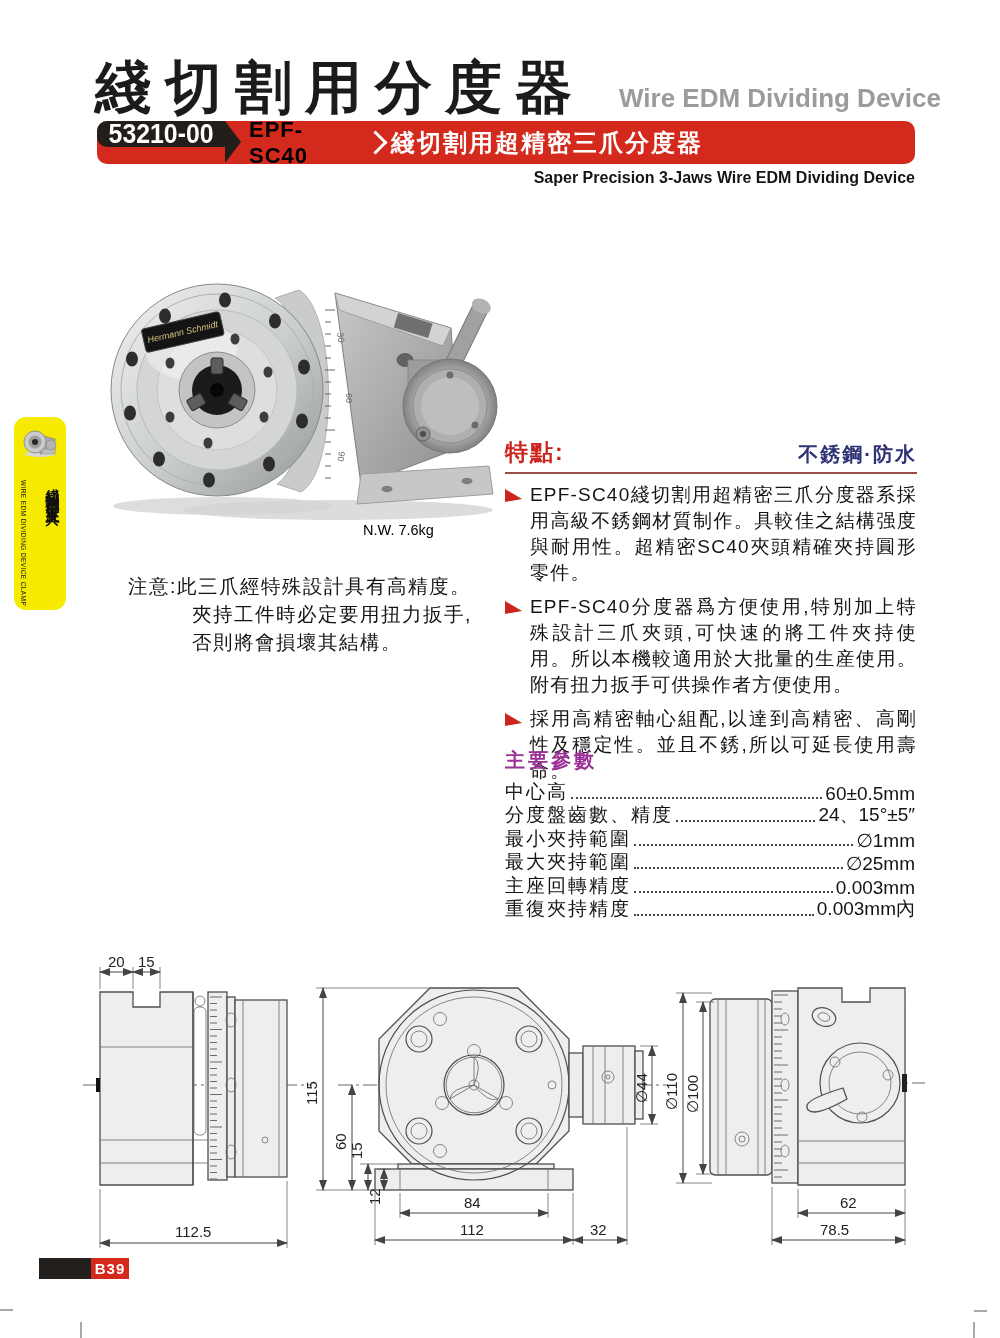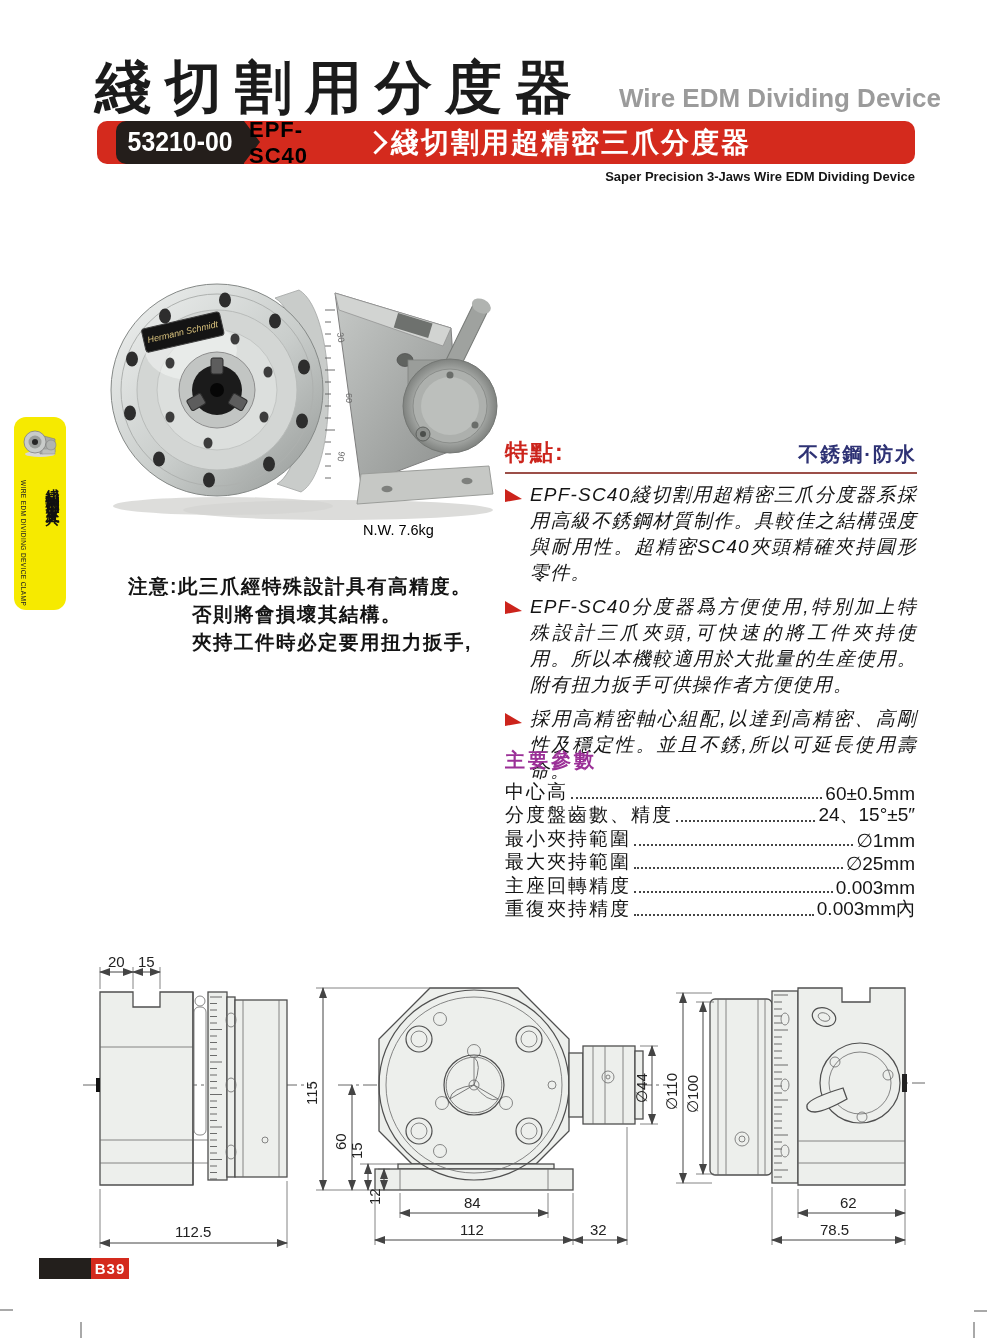--- a/index.html
+++ b/index.html
@@ -4,46 +4,46 @@
 <style>
   html,body{margin:0;padding:0;background:#fff;}
   body{font-family:"Liberation Sans","DejaVu Sans",sans-serif;}
   #page{position:relative;width:1000px;height:1338px;background:#fff;overflow:hidden;}
 
   
   .title{position:absolute;left:95px;top:50px;display:flex;align-items:baseline;white-space:nowrap;gap:32px;}
   .title-zh{font-size:57px;font-weight:bold;color:#1b1b1b;letter-spacing:13px;}
   .title-en{font-size:26px;font-weight:bold;color:#9b9b9b;margin-left:2px;}
   .banner{position:absolute;left:97px;top:121px;width:818px;height:43px;background:#d42a1d;border-radius:10px;}
-  .pill{position:absolute;left:0;top:0;width:128px;height:43px;background:#241e1b;border-radius:10px 0 0 10px;display:flex;align-items:center;justify-content:center;margin-left:19px;}
+  .pill{position:absolute;left:0;top:0;width:128px;height:26px;background:#241e1b;border-radius:10px 0 0 10px;display:flex;align-items:center;justify-content:center;}
   .pill::after{content:"";position:absolute;left:128px;top:0;width:0;height:0;border-left:16px solid #241e1b;border-top:21.5px solid transparent;border-bottom:21.5px solid transparent;}
   .pill span{color:#fff;font-size:27px;font-weight:bold;transform:scaleX(.92);}
   .model{position:absolute;left:152px;top:0;height:43px;width:108px;display:flex;align-items:center;justify-content:center;color:#000000;font-weight:bold;font-size:22px;letter-spacing:1px;}
   .chev{position:absolute;left:270px;top:13px;width:14px;height:14px;border-top:3.5px solid #fff;border-right:3.5px solid #fff;transform:rotate(45deg);}
-  .banner-zh{position:absolute;left:294px;top:0;height:43px;display:flex;align-items:center;color:#fff;font-size:28px;font-weight:bold;letter-spacing:2px;text-align:center;}
-  .subtitle{position:absolute;right:85px;top:169px;font-size:13px;font-weight:bold;color:#151515;margin-left:28px;}
+  .banner-zh{position:absolute;left:294px;top:0;height:43px;display:flex;align-items:center;color:#fff;font-size:24px;font-weight:bold;letter-spacing:2px;text-align:center;}
+  .subtitle{position:absolute;right:85px;top:169px;font-size:16px;font-weight:bold;color:#151515;margin-left:28px;}
 
   
   .side-tab{position:absolute;left:14px;top:417px;width:52px;height:193px;background:#f6ea00;border-radius:12px;}
   .tab-thumb{position:absolute;left:8px;top:8px;}
   .tab-zh{position:absolute;right:4px;top:60px;writing-mode:vertical-rl;font-size:14px;font-weight:bold;letter-spacing:3px;color:#111;}
   .tab-en{position:absolute;left:6px;top:63px;writing-mode:vertical-rl;font-size:6.5px;color:#222;letter-spacing:.4px;}
 
   
   .photo{position:absolute;left:103px;top:238px;}
   .nw{position:absolute;left:363px;top:522px;font-size:14.5px;color:#000000;}
-  .note{position:absolute;left:128px;top:572px;font-size:19.5px;line-height:28px;color:#141414;letter-spacing:1.5px;font-weight:700;}
+  .note{position:absolute;left:128px;top:572px;font-size:19.5px;line-height:28px;color:#141414;letter-spacing:1.5px;font-weight:400;}
   .note-indent{padding-left:64px;}
 
   
   .features{position:absolute;left:505px;top:437px;width:412px;}
   .f-head{display:flex;align-items:flex-end;border-bottom:2px solid #9c4f49;padding-bottom:4px;}
   .f-title{color:#cc241c;font-size:23px;font-weight:bold;letter-spacing:2px;}
   .f-tag{margin-left:auto;color:#2e3274;font-size:20px;font-weight:bold;letter-spacing:2px;}
-  .f-item{display:flex;margin-top:8px;font-style:italic;}
+  .f-item{display:flex;margin-top:8px;}
   .f-bullet{width:17px;height:14px;margin:6px 8px 0 0;background:#cc241c;clip-path:polygon(0 8%,100% 78%,0 100%);flex:none;}
   .f-text{font-size:19px;line-height:26px;color:#141414;letter-spacing:1.2px;text-align:justify;}
 
   
   .specs{position:absolute;left:505px;top:747px;width:410px;}
   .s-head{color:#9b3097;font-size:20px;font-weight:bold;letter-spacing:3px;margin-bottom:7px;}
   .s-row{display:flex;align-items:flex-end;font-size:19px;color:#141414;height:23.5px;}
   .s-label{letter-spacing:2px;white-space:nowrap;font-weight:500;}
   .s-leader{flex:1;border-bottom:2.5px dotted #444;margin:0 3px 6px;}
   .s-value{white-space:nowrap;font-weight:500;}
@@ -205,22 +205,22 @@
         <rect x="108" y="120" width="12" height="16" rx="2" fill="#5d5d5d" stroke="#2e2e2e" transform="rotate(120 114 152)"></rect>
         <rect x="108" y="120" width="12" height="16" rx="2" fill="#5d5d5d" stroke="#2e2e2e" transform="rotate(240 114 152)"></rect>
         <circle cx="114" cy="152" r="7" fill="#060606"></circle>
       </g>
     </g>
   </svg>
   <div class="nw">N.W. 7.6kg</div>
 
   <div class="note">
     <div><span>注意:</span><span>此三爪經特殊設計具有高精度。</span></div>
+    <div class="note-indent">夾持工件時必定要用扭力扳手,</div>
     <div class="note-indent">否則將會損壞其結構。</div>
-    <div class="note-indent">夾持工件時必定要用扭力扳手,</div>
   </div>
 
   <div class="features">
     <div class="f-head">
       <span class="f-title">特點:</span>
       <span class="f-tag">不銹鋼·防水</span>
     </div>
     <div class="f-item">
       <span class="f-bullet"></span>
       <span class="f-text">EPF-SC40綫切割用超精密三爪分度器系採用高級不銹鋼材質制作。具較佳之結構强度與耐用性。超精密SC40夾頭精確夾持圓形零件。</span>

